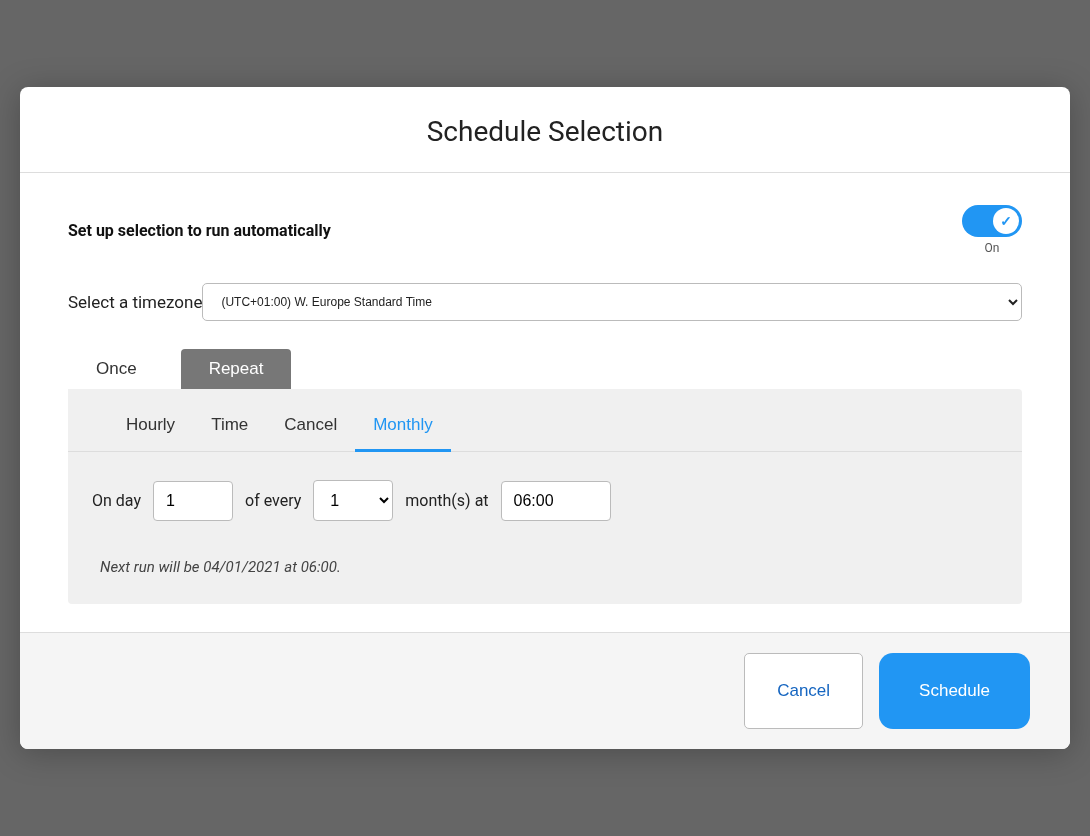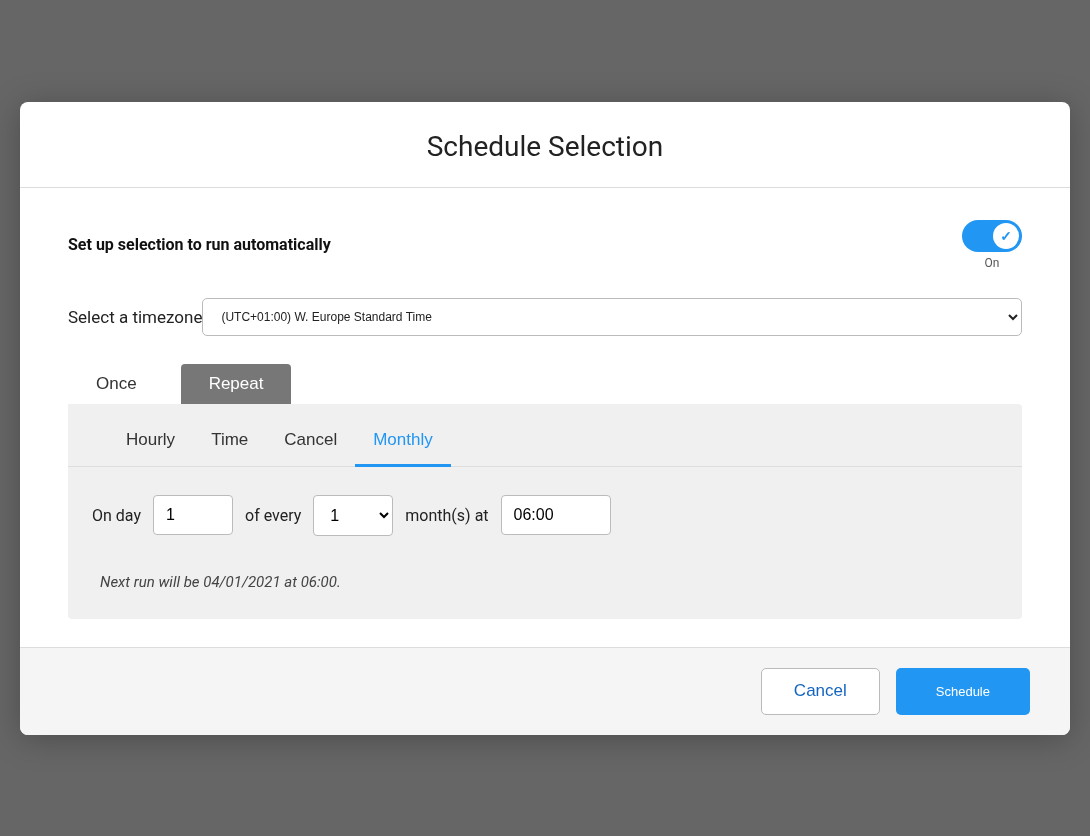--- a/index.html
+++ b/index.html
@@ -249,24 +249,24 @@
       padding: 12px 32px;
       font-size: 17px;
       border: 1.5px solid #bbb;
       border-radius: 5px;
       background: #fff;
       color: #1565C0;
       cursor: pointer;
     }
 
     .btn-schedule {
-      padding: 16px 40px;
-      font-size: 13px;
+      padding: 28px 40px;
+      font-size: 17px;
       border: none;
-      border-radius: 5px;
+      border-radius: 14px;
       background: #2196F3;
       color: #fff;
       cursor: pointer;
       font-weight: 500;
     }
   </style>
 </head>
 <body>
 
 <div class="dialog">

